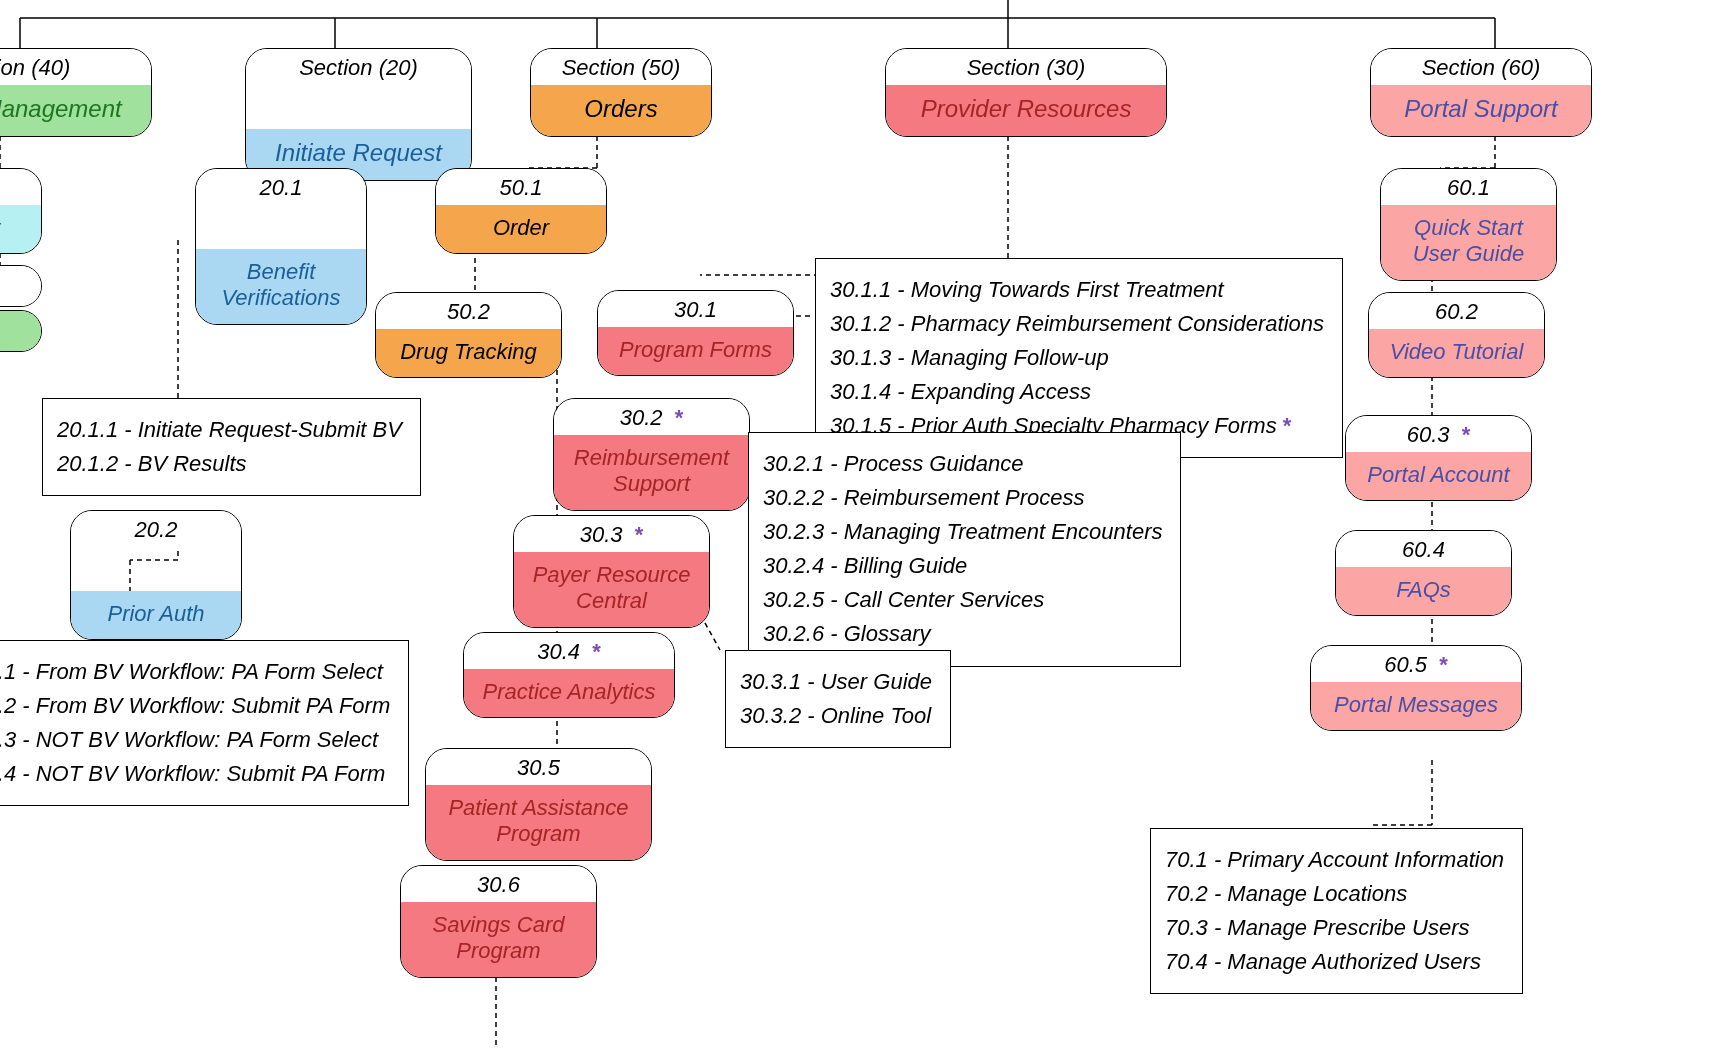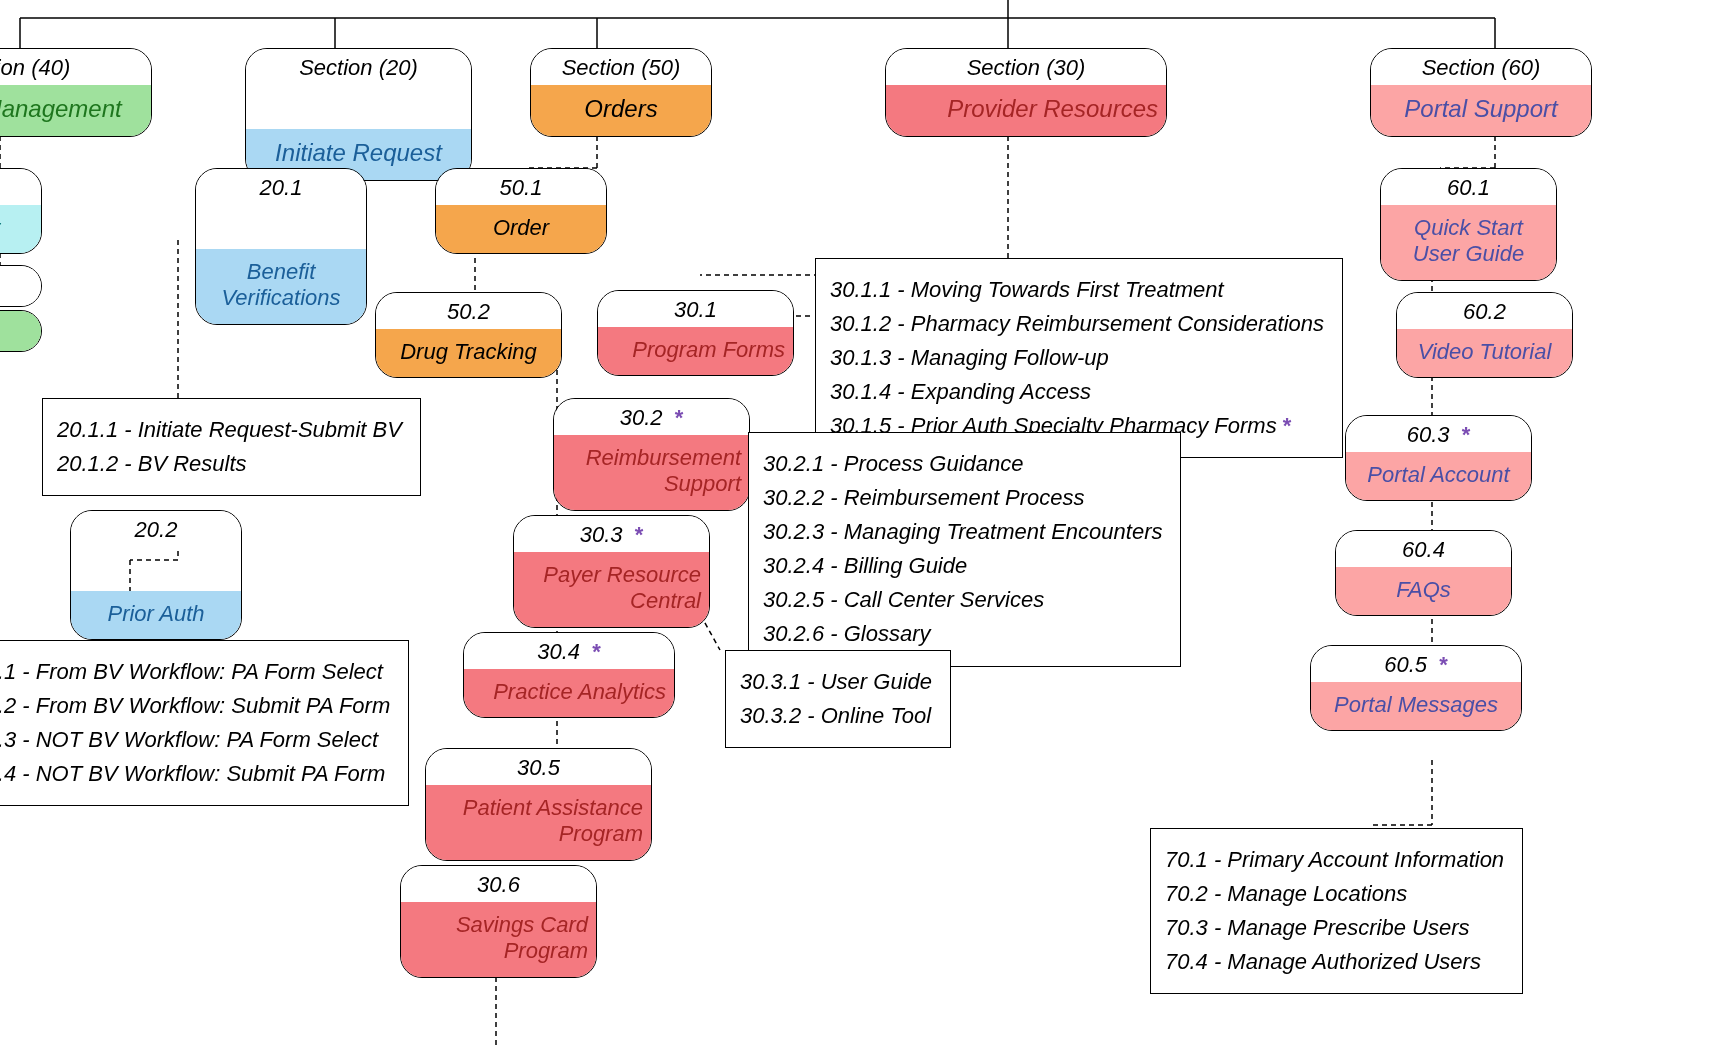--- a/index.html
+++ b/index.html
@@ -12,21 +12,21 @@
   .box{position:absolute;border:1.5px solid #000;border-radius:22px;
     text-align:center;font-style:italic;overflow:hidden;}
   .box .hdr{background:#fff;padding:6px 8px 4px;font-size:22px;color:#000;}
   .box .body{padding:10px 8px 12px;font-size:22px;line-height:1.2;}
   .box.section .body{font-size:24px;}
 
   
   .green  .body{background:#9fe19d;color:#1e761e;}
   .blue   .body{background:#aad8f3;color:#1b5f99;margin-top:44px;}
   .orange .body{background:#f5a64c;color:#000000;}
-  .red    .body{background:#f47980;color:#a52525;text-align:right;}
+  .red    .body{background:#f47980;color:#a52525;}
   .purple .body{background:#fca5a5;color:#4a4fa6;}
   .cyan   .body{background:#b7f0f2;color:#107b7d;}
 
   .list{position:absolute;border:1.5px solid #000;background:#fff;
     font-style:italic;font-size:22px;padding:14px 18px 14px 14px;line-height:1.55;}
   .list div{white-space:nowrap;}
   .ast{color:#7b4db3;font-style:normal;font-weight:bold;}
 </style>
 </head>
 <body>
@@ -145,21 +145,21 @@
 </div>
 <div class="box red" style="left:400px;top:865px;width:195px">
   <div class="hdr">30.6</div>
   <div class="body">Savings Card Program</div>
 </div>
 
 <div class="box purple" style="left:1380px;top:168px;width:175px">
   <div class="hdr">60.1</div>
   <div class="body">Quick Start User Guide</div>
 </div>
-<div class="box purple" style="left:1396px;top:292px;width:175px">
+<div class="box purple" style="left:1368px;top:292px;width:175px">
   <div class="hdr">60.2</div>
   <div class="body">Video Tutorial</div>
 </div>
 <div class="box purple" style="left:1345px;top:415px;width:185px">
   <div class="hdr">
     <span>60.3</span>&nbsp;&nbsp;<span class="ast">*</span></div>
   <div class="body">Portal Account</div>
 </div>
 <div class="box purple" style="left:1335px;top:530px;width:175px">
   <div class="hdr">60.4</div>

